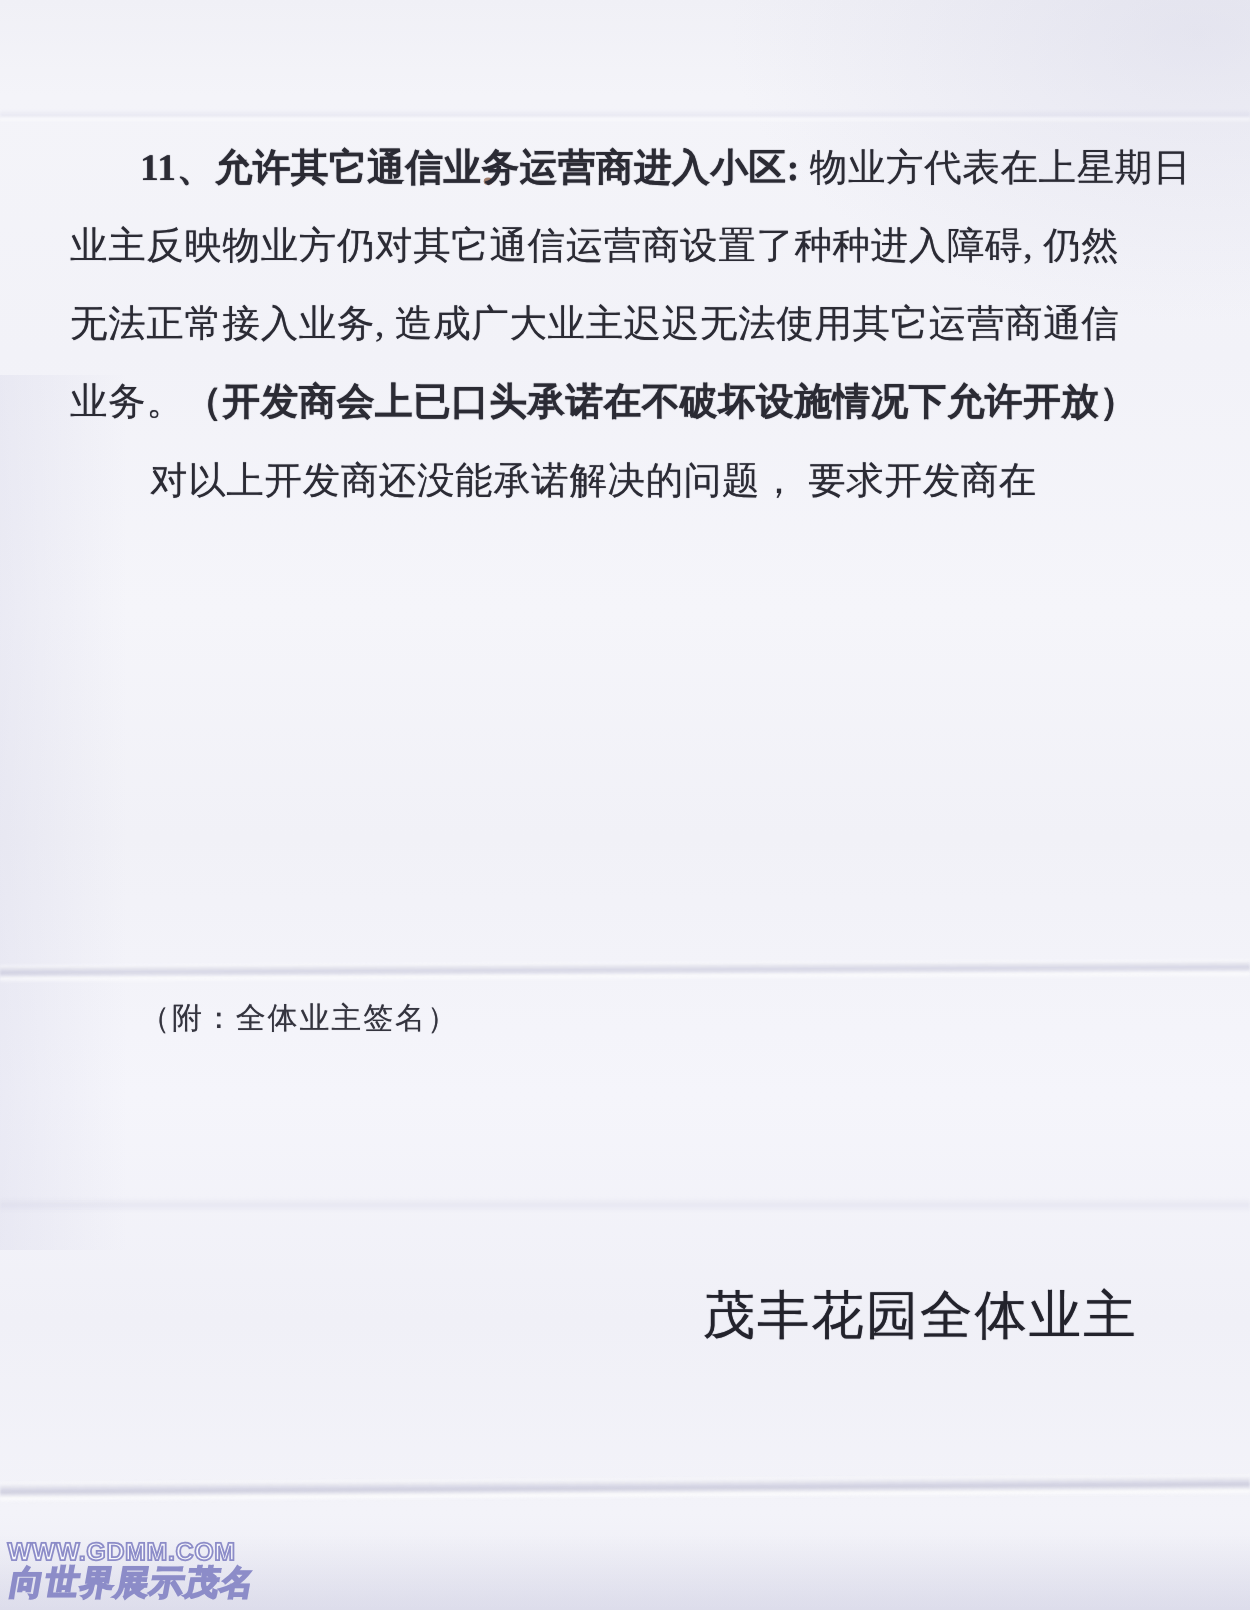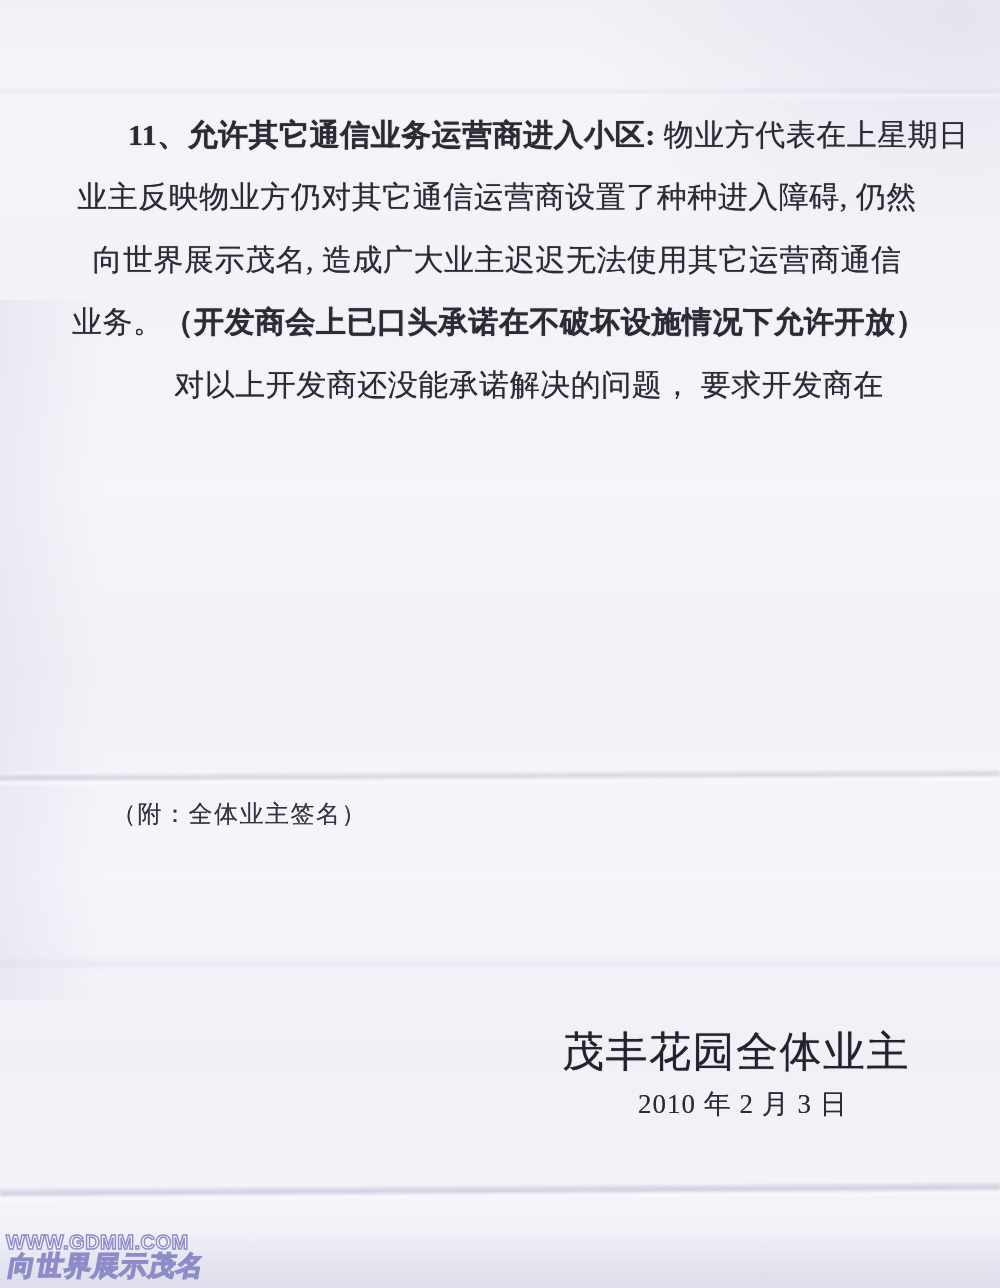--- a/index.html
+++ b/index.html
@@ -62,29 +62,28 @@
     left: 387px; top: 142px;
     width: 7px; height: 6px;
     border-radius: 50%;
     background: #8a5a40;
     opacity: 0.75;
     filter: blur(0.5px);
     pointer-events: none;
   }
   .body-text {
     position: absolute;
-    left: 72px;
+    left: 56px;
     top: 104px;
     width: 850px;
     font-size: 30px;
     line-height: 62.4px;
     color: #2b2b34;
     letter-spacing: 0.5px;
     text-shadow: 0 0 0.7px rgba(43,43,60,0.65);
-    text-align: center;
   }
   .line { white-space: nowrap; }
   .line.indent-1 { padding-left: 56px; }
   .line.indent-2 { padding-left: 64px; }
   .seg-bold { font-weight: 700; text-shadow: 0 0 0.9px rgba(30,30,45,0.8); }
   .attachment-note {
     position: absolute;
     left: 112px; top: 762px;
     font-size: 24px;
     letter-spacing: 1.5px;
@@ -143,28 +142,27 @@
   <div class="crease crease-h1"></div>
   <div class="crease crease-h2"></div>
   <div class="crease crease-h4"></div>
   <div class="crease crease-h3"></div>
   <div class="shade shade-bottom"></div>
   <div class="stain-dot"></div>
 
   <div class="body-text">
     <div class="line indent-1"><span class="seg-bold">11、允许其它通信业务运营商进入小区:</span><span> 物业方代表在上星期日</span></div>
     <div class="line"><span>业主反映物业方仍对其它通信运营商设置了种种进入障碍, 仍然</span></div>
-    <div class="line"><span>向世界展示茂名, 造成广大业主迟迟无法使用其它运营商通信</span></div>
+    <div class="line"><span>无法正常接入业务, 造成广大业主迟迟无法使用其它运营商通信</span></div>
     <div class="line"><span>业务。</span><span class="seg-bold">（开发商会上已口头承诺在不破坏设施情况下允许开放）</span></div>
     <div class="line indent-2"><span>对以上开发商还没能承诺解决的问题， 要求开发商在</span></div>
   </div>
 
   <div class="attachment-note">（附：全体业主签名）</div>
 
   <div class="signature">茂丰花园全体业主</div>
-  <div class="sign-date">2010 年 2 月 3 日</div>
 
   <div class="watermark">
     <div class="wm-site">WWW.GDMM.COM</div>
     <div class="wm-slogan">向世界展示茂名</div>
   </div>
 
 </div>
 
 </body></html>

